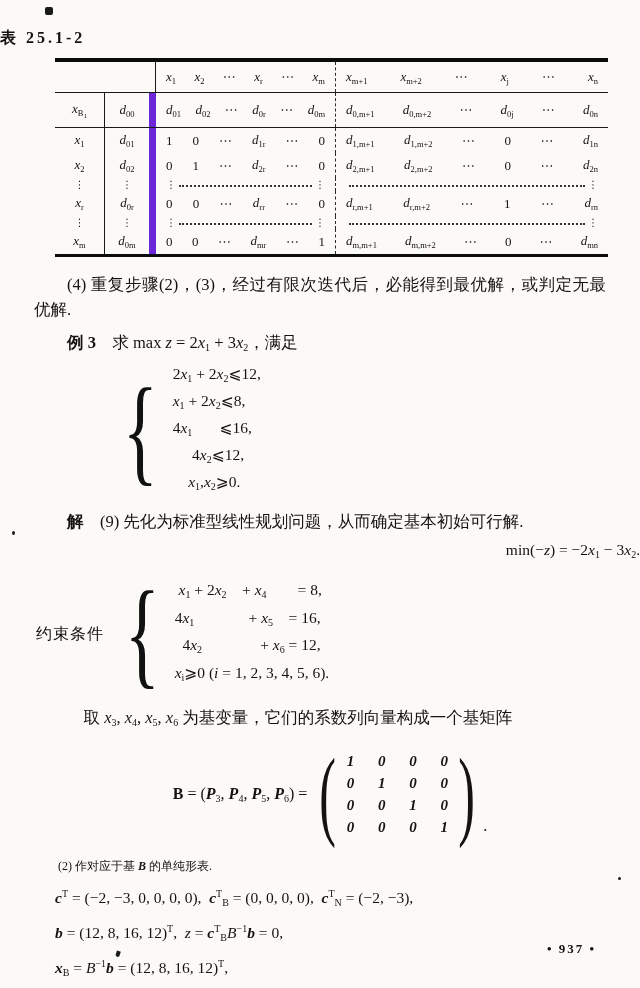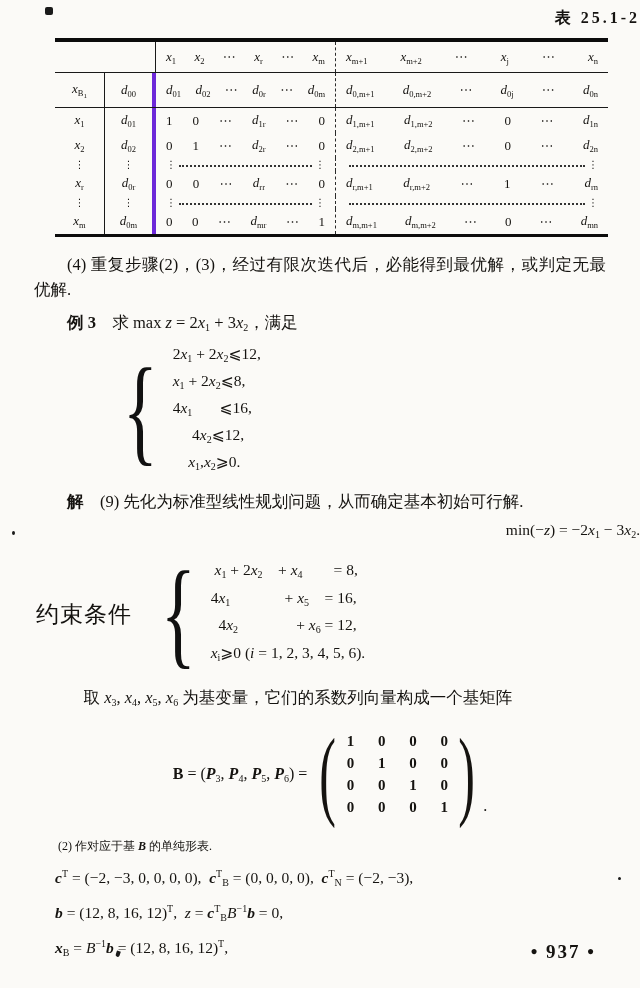--- a/index.html
+++ b/index.html
@@ -1,35 +1,35 @@
 <!DOCTYPE html>
 <html><head>
 <meta charset="utf-8">
 <style>
   * { box-sizing: border-box; margin: 0; padding: 0; }
   html,body { background:#e9e9e7; }
   body { font-family:"Liberation Serif","DejaVu Serif",serif; color:#151310; }
   .page { position:relative; width:640px; height:988px; background:#fbfaf7; overflow:hidden; }
 
   
-  .caption { padding-top:8px; text-align:right; font-weight:bold; font-size:16px; letter-spacing:3px; }
+  .caption { padding-top:28px; text-align:left; font-weight:bold; font-size:16px; letter-spacing:3px; }
 
   
   .stable { margin:9px 0 0 55px; width:553px; border-top:4px solid #0c0c0c; border-bottom:3px solid #0c0c0c; font-size:13px; }
   .stable i { font-style:italic; }
   .stable sub { font-size:8.5px; vertical-align:-3px; }
   .stable sub sub { font-size:7px; vertical-align:-2px; }
   .trow { display:flex; align-items:center;text-align:right; }
   .th1 { height:31px; border-bottom:1px solid #191919; }
   .th2 { height:35px; border-bottom:1px solid #191919; }
   .tr-main { height:25px; }
   .tr-dots { height:13px; font-size:10px; }
   .c-lead { width:101px; height:100%; border-right:1px solid #191919; }
   .c-basis { width:50px; height:100%; border-right:1px solid #191919; display:flex; align-items:center; justify-content:center; }
-  .c-d { width:51px; height:100%; border-right:4px solid #6d28d9; display:flex; align-items:center; justify-content:center; }
+  .c-d { width:51px; height:100%; border-right:7px solid #6d28d9; display:flex; align-items:center; justify-content:center; }
   .c-lblk { width:180px; height:100%; border-right:1px dashed #2a2a2a; }
   .c-rblk { flex:1; height:100%; }
   .blk { display:flex; align-items:center; justify-content:space-between; padding:0 10px; }
   .dotfill { flex:1; height:0; border-bottom:2px dotted #333; margin:0 3px; transform:translateY(1px); }
   .vdots { font-size:10px; letter-spacing:0; }
 
   
   .para { margin:15px 34px 0 34px; font-size:16.5px; line-height:25px; text-align:justify; }
   .indent { text-indent:2em; }
   .blabel { font-weight:bold; }
@@ -40,39 +40,39 @@
   .ex3 { margin:7px 34px 0 34px; font-size:16.5px; line-height:28px; text-indent:2em; }
 
   
   .sys { display:flex; align-items:center; }
   .sys1 { margin:1px 0 0 112px; }
   .sys2 { margin:4px 0 0 36px; }
   .brace { font-size:118px; line-height:100px; transform:scaleX(.62); transform-origin:center; font-weight:normal; color:#111; }
   .sysline { font-size:15.5px; line-height:22.5px; white-space:nowrap; }
   .sys1 .sysline { line-height:22px; }
   .syscol { margin-left:4px; }
-  .conlabel { font-size:23px; letter-spacing:1px; margin-right:18px; }
+  .conlabel { font-size:16px; letter-spacing:1px; margin-right:10px; }
 
   .solve { margin:12px 34px 0 34px; font-size:16.5px; line-height:24px; text-indent:2em; }
   .objline { margin:4px 0 12px 0; text-align:right; font-size:15.5px; line-height:24px; }
 
   .basisline { margin:17px 34px 0 34px; font-size:16.5px; line-height:24px; text-indent:2em; }
 
   
   .matwrap { margin:8px 0 0 0; height:102px; display:flex; align-items:center; justify-content:center; }
   .matlhs { font-size:16px; margin-right:4px;margin-left:20px; }
   .pglyph { font-size:100px; line-height:90px; transform:scaleX(.5); font-weight:normal; }
   .mrows { display:flex; flex-direction:column; margin:0 -8px; }
-  .mrow { font-size:15px; font-weight:bold; letter-spacing:10px; line-height:22px; text-align:center; padding-left:10px; }
+  .mrow { font-size:15px; font-weight:bold; letter-spacing:10px; line-height:22px; text-align:center; padding-left:10px;font-style:italic; }
   .mperiod { align-self:flex-end; font-size:16px; margin:0 0 10px 0px; }
 
   .step2 { margin:9px 34px 0 34px; font-size:12px; line-height:24px; text-indent:2em; }
   .eqs { margin:3px 0 0 55px; font-size:15.5px; line-height:26px; }
 
-  .pagenum { position:absolute; right:44px; top:941px; font-size:19px; font-weight:bold; letter-spacing:2px; }
+  .pagenum { position:absolute; right:44px; top:941px; font-size:13px; font-weight:bold; letter-spacing:2px; }
 
   
   .speck { position:absolute; background:#1a1a1a; border-radius:50%; }
   .sp1 { left:45px; top:7px;  width:8px; height:8px; border-radius:2px; }
   .sp2 { left:12px; top:531px; width:3px; height:4px; }
   .sp3 { left:116px; top:951px; width:4px; height:6px; border-radius:0 0 3px 3px; transform:rotate(18deg); }
   .sp4 { left:618px; top:877px; width:3px; height:3px; }
 </style>
 </head>
 <body>

